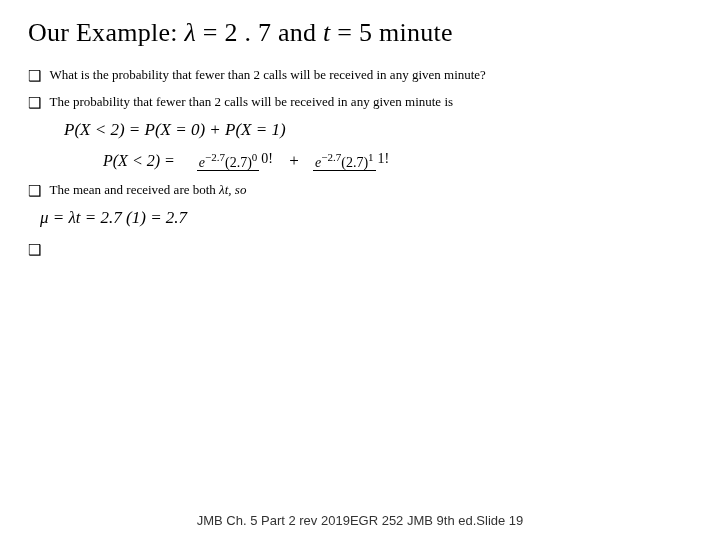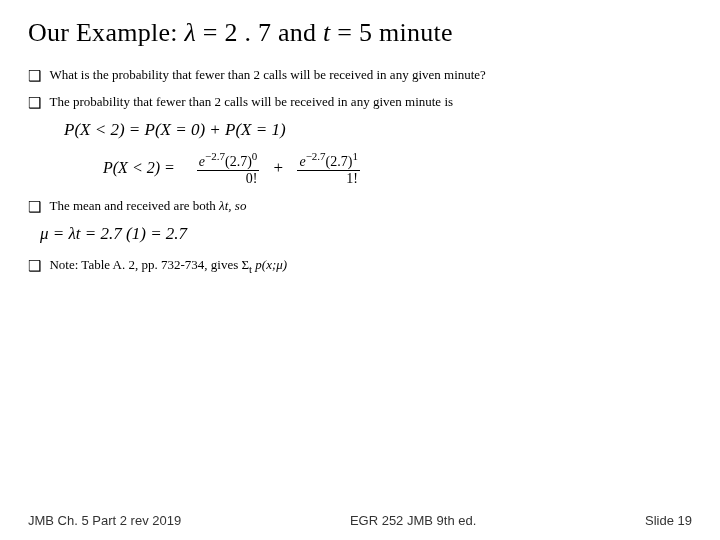--- a/index.html
+++ b/index.html
@@ -54,22 +54,22 @@
     }
     .formula-img {
       display: flex;
       align-items: center;
       font-size: 17px;
       gap: 8px;
       margin-left: 47px;
     }
     .fraction {
       display: inline-flex;
-      flex-direction: column;
-      align-items: flex-end;
+      flex-direction: row;
+      align-items: flex-start;
       vertical-align: middle;
       font-size: 15px;
       margin: 0 4px;
     }
     .fraction .numer {
       border-bottom: 1.5px solid #000;
       padding: 0 2px;
       text-align: center;
       font-size: 14px;
     }
@@ -81,21 +81,21 @@
     .sum-plus {
       margin: 0 6px;
       vertical-align: middle;
     }
     .footer {
       position: absolute;
       bottom: 12px;
       left: 0;
       width: 720px;
       display: flex;
-      justify-content: space-between;
+      justify-content: center;
       padding: 0 28px;
       font-size: 13px;
       color: #333;
       font-family: Arial, sans-serif;
     }
     .mean-line {
       margin-left: 12px;
       font-size: 17px;
       font-style: italic;
       margin-top: 2px;
@@ -144,22 +144,19 @@
     <span>The mean and received are both </span><span style="font-style:italic;">λt,  so</span>
   </span>
 </div>
 
 <div class="mean-line">μ = λt = 2.7 (1)  =  2.7</div>
 
 <div style="height:12px;"></div>
 
 <div class="bullet-item">
   <span class="bullet-icon">❑</span>
-  <span class="bullet-text">
-    <span>Note: Table A. 2, pp. 732-734, gives Σ</span><sub>t</sub><span style="font-style:italic;"> p(x;μ)</span>
-  </span>
 </div>
 
 <div class="footer">
   <span>JMB Ch. 5 Part 2 rev 2019</span>
   <span>EGR 252 JMB 9th ed.</span>
   <span>Slide 19</span>
 </div>
 
 </body></html>

